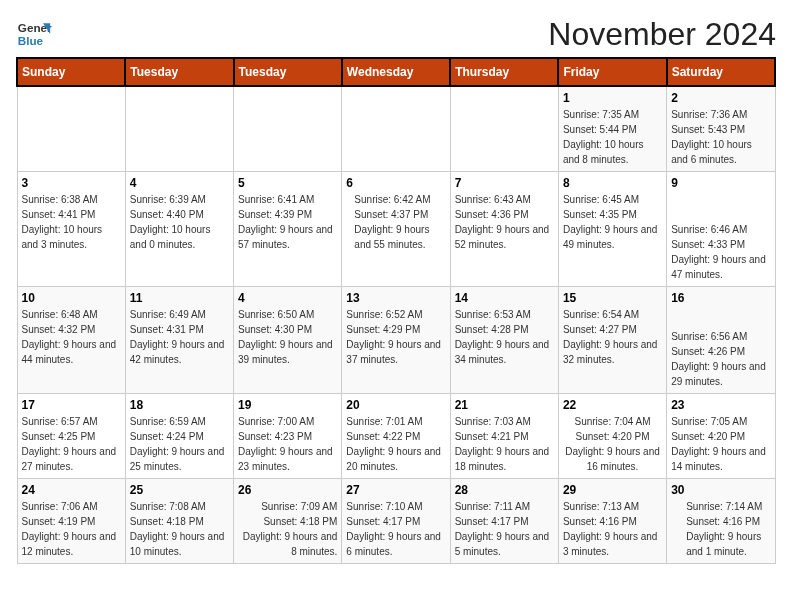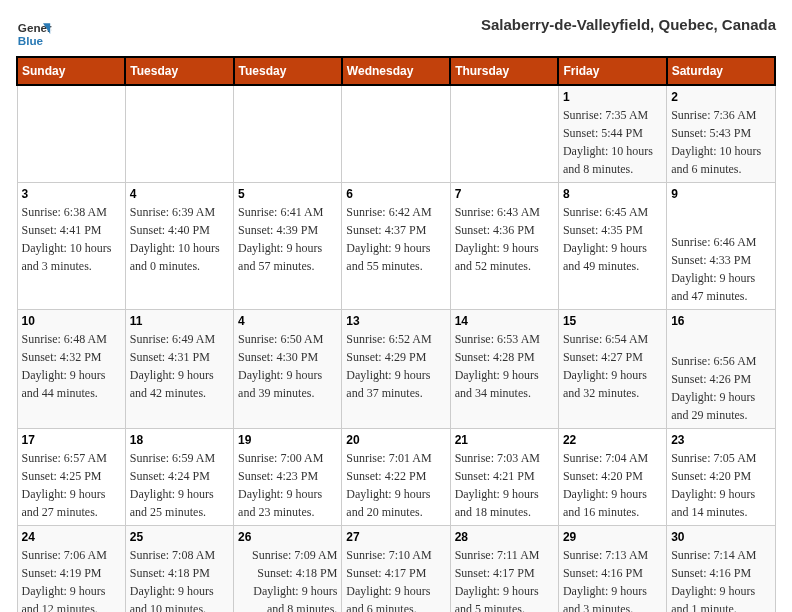--- a/index.html
+++ b/index.html
@@ -64,40 +64,39 @@
     tbody tr:nth-child(odd) td {
       background: #f9f9f9;
     }
     .day-num {
       font-weight: bold;
       font-size: 12px;
       display: block;
       margin-bottom: 2px;
     }
     .day-info {
-      font-size: 12px;
+      font-size: 10px;
       color: #333;
       line-height: 1.5;
-      font-family: Liberation Serif, serif;
     }
     td.empty { background: #fff !important; }
   </style>
 </head>
 <body>
 
 <div class="header-area">
   <div class="logo">
     <svg class="logo-icon" viewBox="0 0 40 40">
       <text x="2" y="18" font-size="13" font-weight="bold" fill="#333">General</text>
       <text x="2" y="32" font-size="13" font-weight="bold" fill="#2a7ab5">Blue</text>
       <polygon points="30,8 38,8 38,20" fill="#2a7ab5"></polygon>
     </svg>
   </div>
   <div class="title-area">
-    <div class="location-title">Salaberry-de-Valleyfield, Quebec, Canada</div>
+    <div class="month-title">November 2024</div>
   </div>
 </div>
 
 <table>
   <thead>
     <tr id="header-row">
         <th>Sunday</th>
         <th>Tuesday</th>
         <th>Tuesday</th>
         <th>Wednesday</th>
@@ -140,21 +139,21 @@
 Daylight: 10 hours and 0 minutes.</div>
         </td>
         <td>
           <span class="day-num">5</span>
           <div class="day-info" style="white-space: pre-line;">Sunrise: 6:41 AM
 Sunset: 4:39 PM
 Daylight: 9 hours and 57 minutes.</div>
         </td>
         <td>
           <span class="day-num">6</span>
-          <div class="day-info" style="white-space: pre-line;">Sunrise: 6:42 AM
+          <div class="day-info" style="white-space: pre-line; margin-left: 8px;">Sunrise: 6:42 AM
 Sunset: 4:37 PM
 Daylight: 9 hours and 55 minutes.</div>
         </td>
         <td>
           <span class="day-num">7</span>
           <div class="day-info" style="white-space: pre-line;">Sunrise: 6:43 AM
 Sunset: 4:36 PM
 Daylight: 9 hours and 52 minutes.</div>
         </td>
         <td>
@@ -240,21 +239,21 @@
 Daylight: 9 hours and 20 minutes.</div>
         </td>
         <td>
           <span class="day-num">21</span>
           <div class="day-info" style="white-space: pre-line;">Sunrise: 7:03 AM
 Sunset: 4:21 PM
 Daylight: 9 hours and 18 minutes.</div>
         </td>
         <td>
           <span class="day-num">22</span>
-          <div class="day-info" style="white-space: pre-line;">Sunrise: 7:04 AM
+          <div class="day-info" style="white-space: pre-line; text-align: center;">Sunrise: 7:04 AM
 Sunset: 4:20 PM
 Daylight: 9 hours and 16 minutes.</div>
         </td>
         <td>
           <span class="day-num">23</span>
           <div class="day-info" style="white-space: pre-line;">Sunrise: 7:05 AM
 Sunset: 4:20 PM
 Daylight: 9 hours and 14 minutes.</div>
         </td>
       </tr>
@@ -290,19 +289,19 @@
 Daylight: 9 hours and 5 minutes.</div>
         </td>
         <td>
           <span class="day-num">29</span>
           <div class="day-info" style="white-space: pre-line;">Sunrise: 7:13 AM
 Sunset: 4:16 PM
 Daylight: 9 hours and 3 minutes.</div>
         </td>
         <td>
           <span class="day-num">30</span>
-          <div class="day-info" style="white-space: pre-line;">Sunrise: 7:14 AM
+          <div class="day-info" style="white-space: pre-line; margin-left: 15px;">Sunrise: 7:14 AM
 Sunset: 4:16 PM
 Daylight: 9 hours and 1 minute.</div>
         </td>
       </tr>
     </tbody>
 </table>
 
 </body></html>

